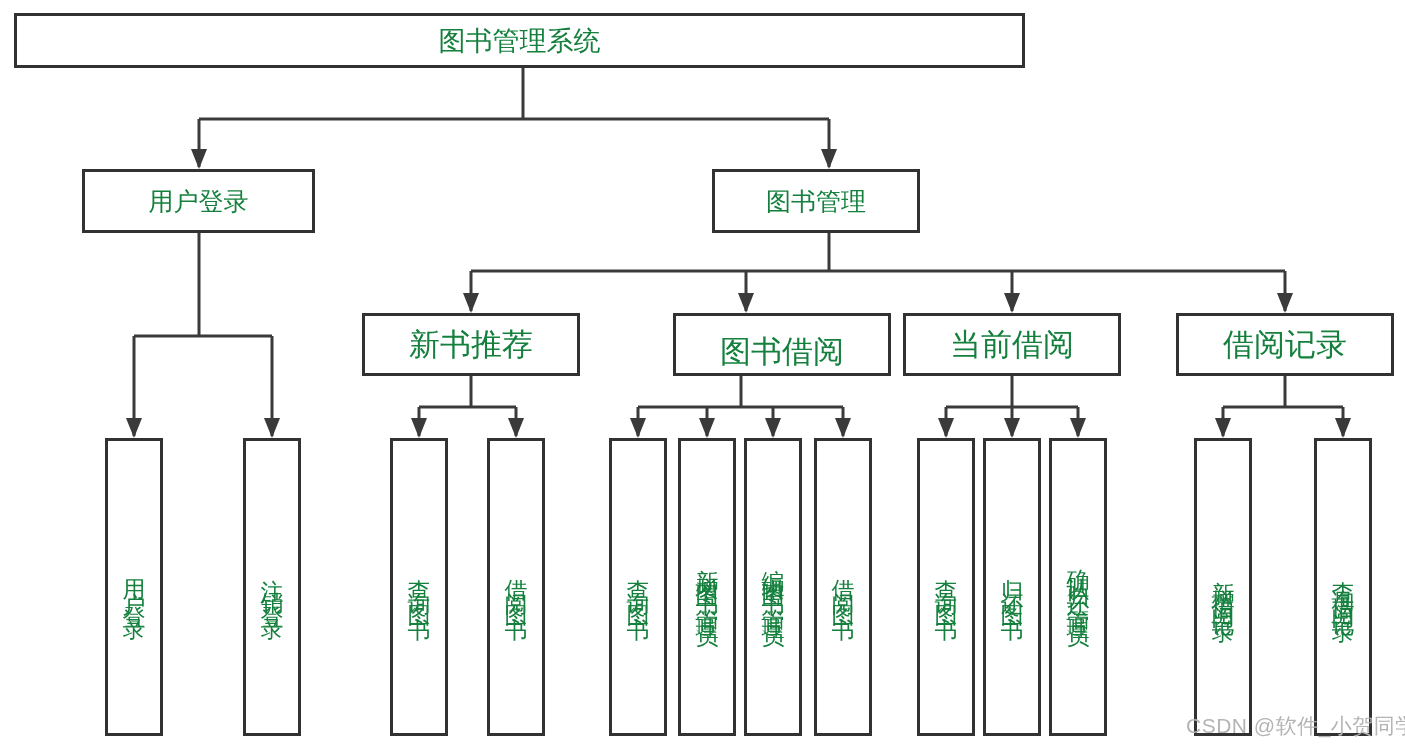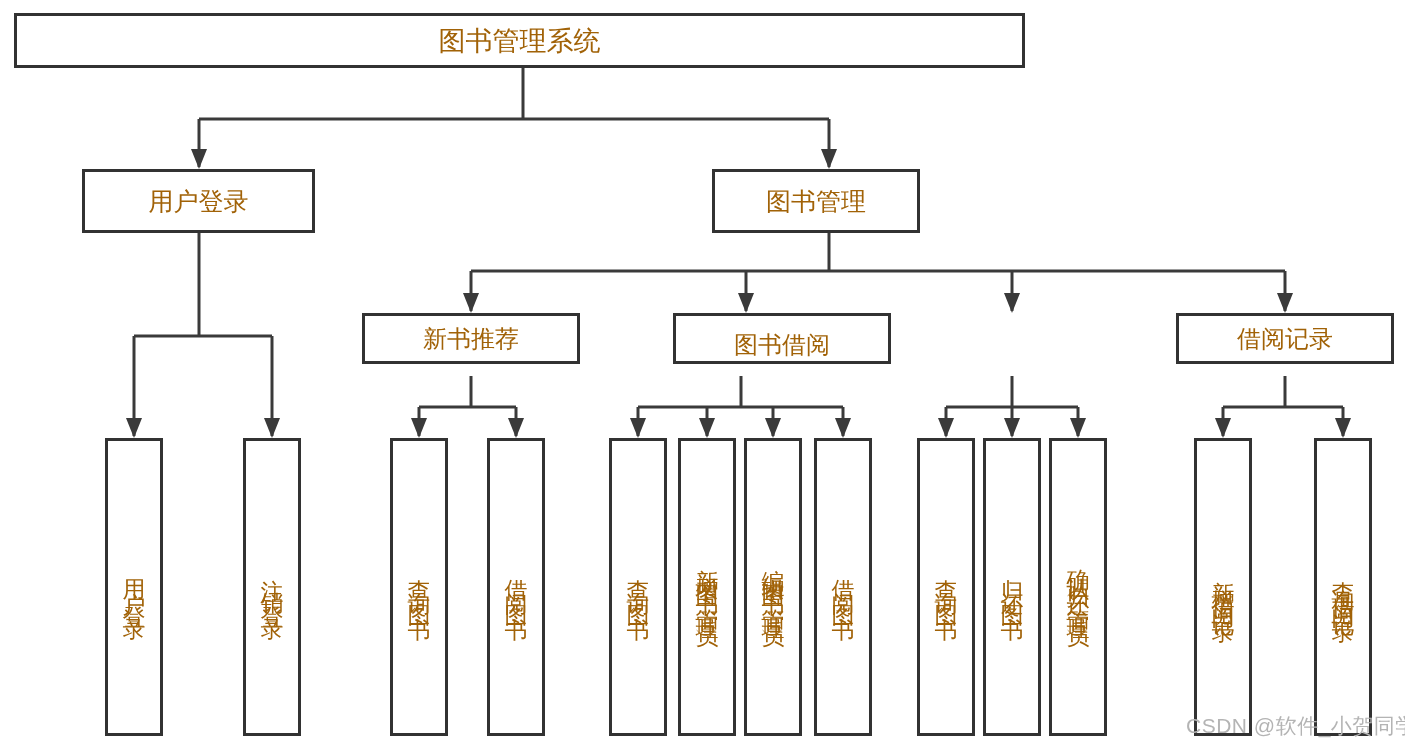--- a/index.html
+++ b/index.html
@@ -15,30 +15,30 @@
     position: absolute;
     left: 0; top: 0;
     width: 1405px; height: 747px;
     z-index: 0;
   }
   .node {
     position: absolute;
     box-sizing: border-box;
     background: #ffffff;
     border: 3px solid #323232;
-    color: #a16207;
+    color: #15803d;
     display: flex;
     align-items: center;
     justify-content: center;
     z-index: 1;
     text-align: center;
   }
   .node.root  { left: 14px;  top: 13px;  width: 1011px; height: 55px; font-size: 27px; }
   .node.lvl2  { top: 169px; height: 64px; font-size: 25px; }
-  .node.lvl3  { top: 313px; height: 51px; font-size: 24px; }
+  .node.lvl3  { top: 313px; height: 63px; font-size: 31px; }
   .node.leaf  { top: 438px; height: 298px; width: 58px; }
   .node.leaf span {
     writing-mode: vertical-lr;
     text-orientation: mixed;
     font-size: 23px;
     letter-spacing: 13px;
     line-height: 1;
     white-space: nowrap;
   }
   .node.leaf.long span { letter-spacing: 8px; }
@@ -135,20 +135,23 @@
   <div class="node lvl2 pos-l2b">
     <span>图书管理</span>
   </div>
 
   <div class="node lvl3 pos-l3a">
     <span>新书推荐</span>
   </div>
   <div class="node lvl3 pos-l3b">
     <span>图书借阅</span>
   </div>
+  <div class="node lvl3 pos-l3c">
+    <span>当前借阅</span>
+  </div>
   <div class="node lvl3 pos-l3d">
     <span>借阅记录</span>
   </div>
 
   <div class="node leaf pos-a1">
     <span>用户登录</span>
   </div>
   <div class="node leaf pos-a2">
     <span>注销登录</span>
   </div>

